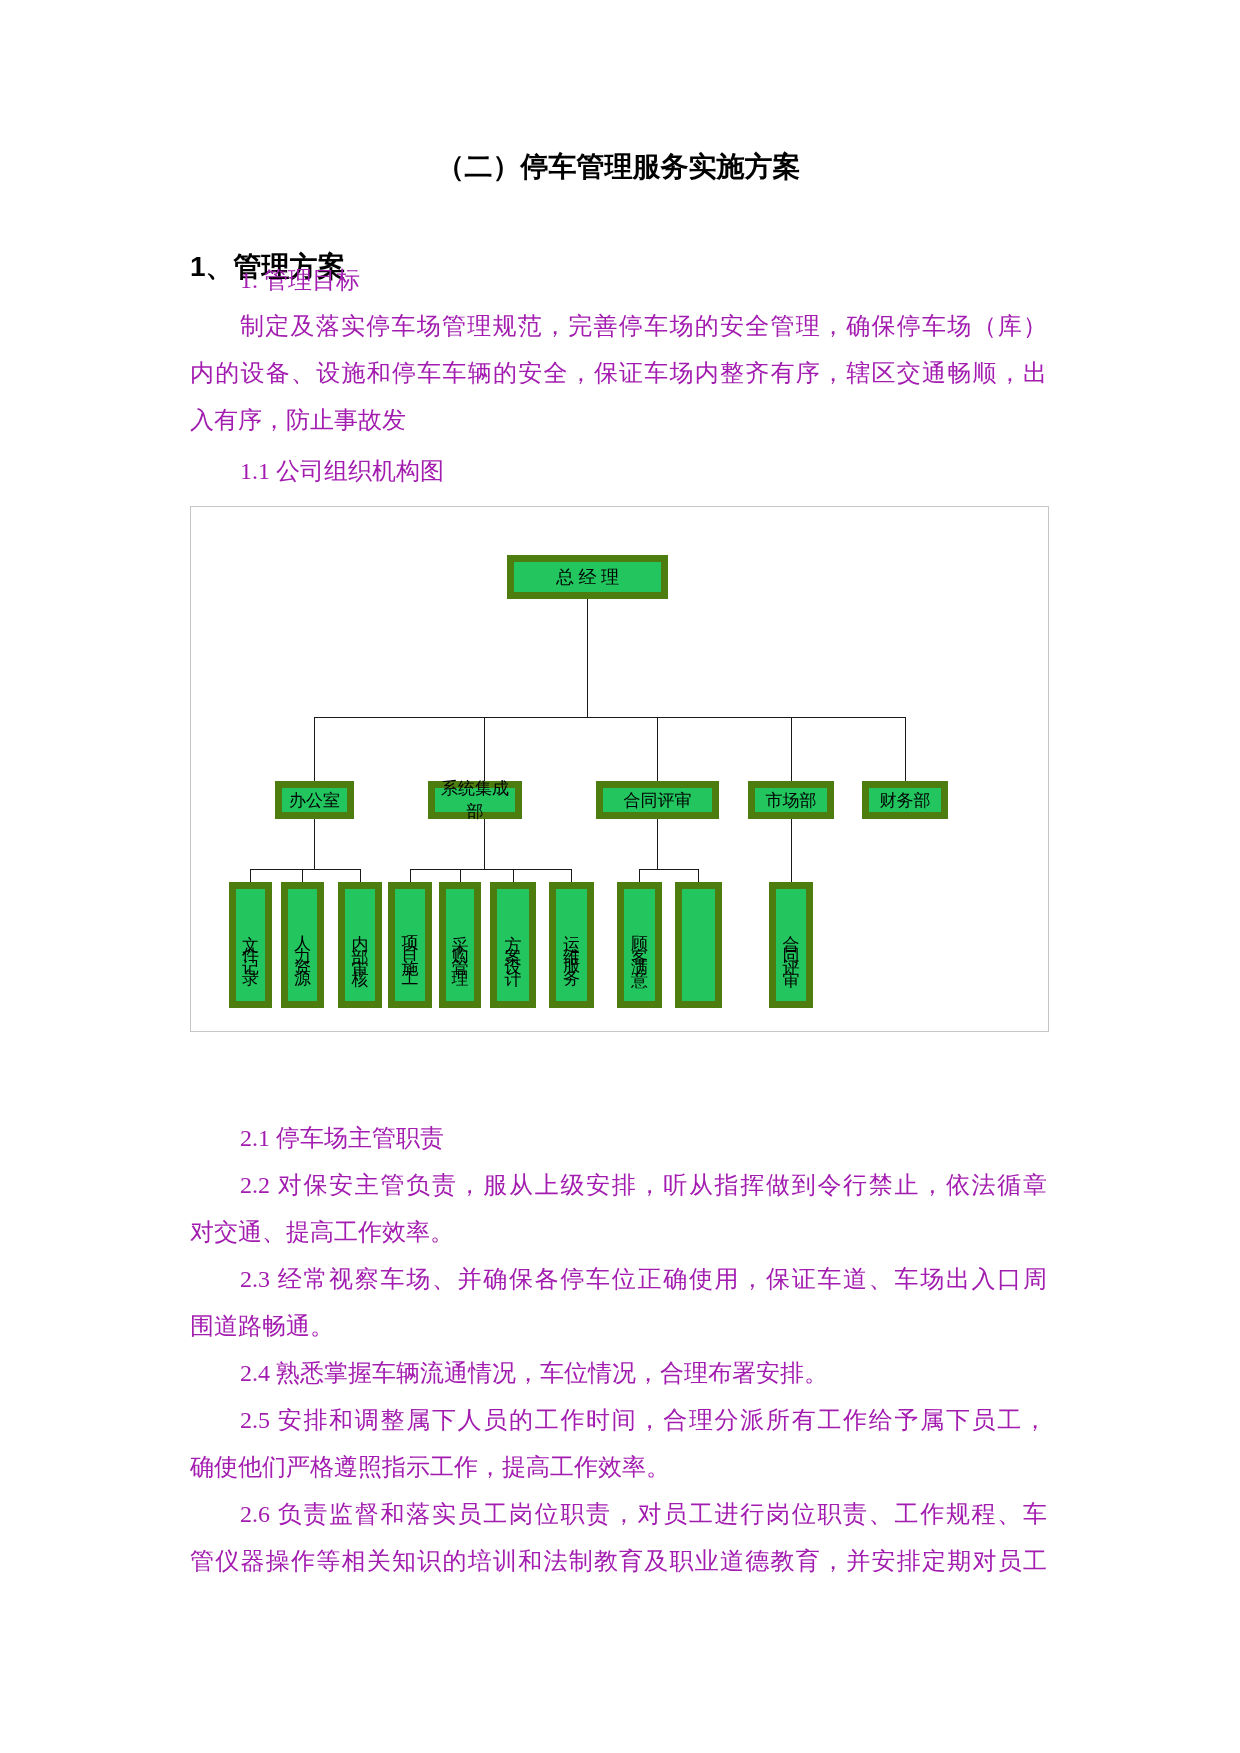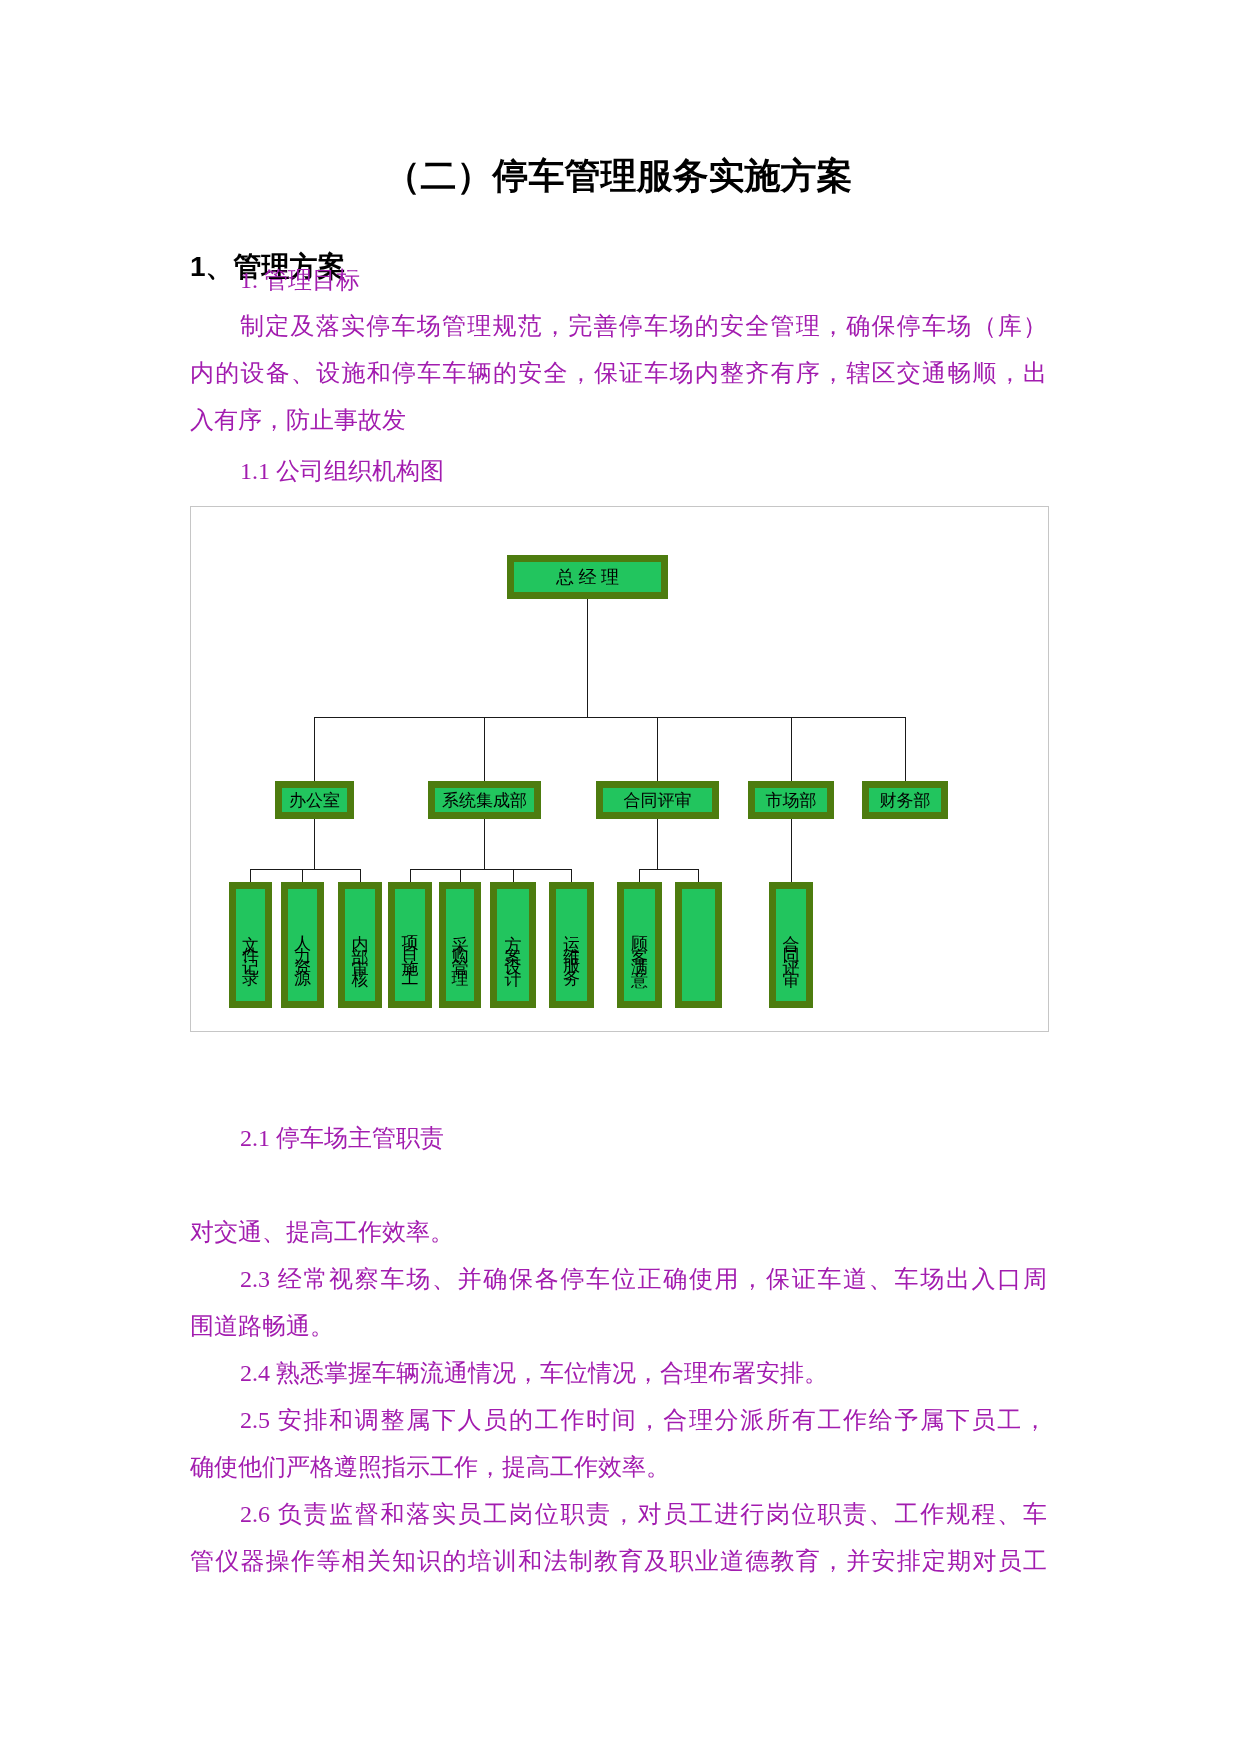--- a/index.html
+++ b/index.html
@@ -2,23 +2,23 @@
 <html><head>
 <meta charset="utf-8">
 <style>
   html,body { margin:0; padding:0; background:#ffffff; }
   .page {
     position:relative; width:1240px; height:1753px; background:#ffffff;
     font-family:"Liberation Serif","DejaVu Serif",serif; color:#111;
     overflow:hidden;
   }
   .doc-title {
-    position:absolute; left:190px; width:857px; top:156px;
+    position:absolute; left:190px; width:857px; top:147px;
     text-align:center; font-family:"Liberation Sans","DejaVu Sans",sans-serif;
-    font-weight:bold; font-size:36px; line-height:40px; color:#000;
+    font-weight:bold; font-size:28px; line-height:40px; color:#000;
     white-space:nowrap;
   }
   .h1 {
     position:absolute; left:190px; top:202px;
     font-family:"Liberation Sans","DejaVu Sans",sans-serif;
     font-weight:bold; font-size:28px; line-height:38px; color:#000;
     white-space:nowrap;
     margin-top:46px;
   }
   .line {
@@ -93,39 +93,40 @@
       <line x1="448.5" y1="362" x2="507.5" y2="362"></line>
       <line x1="448.5" y1="362" x2="448.5" y2="375"></line>
       <line x1="507.5" y1="362" x2="507.5" y2="375"></line>
 
       <line x1="600" y1="312" x2="600" y2="375"></line>
     </svg>
 
     <div class="obox root-box" style="left:316px; top:48px; width:161px; height:44px;">总 经 理</div>
 
     <div class="obox" style="left:84px;  top:274px; width:79px;  height:38px;">办公室</div>
-    <div class="obox" style="left:237px; top:274px; width:113px; height:38px;">系统集成部</div>
+    <div class="obox" style="left:237px; top:274px; width:94px; height:38px;">系统集成部</div>
     <div class="obox" style="left:405px; top:274px; width:123px; height:38px;">合同评审</div>
     <div class="obox" style="left:557px; top:274px; width:86px;  height:38px;">市场部</div>
     <div class="obox" style="left:671px; top:274px; width:86px;  height:38px;">财务部</div>
 
     <div class="obox vbox" style="left:38px;  top:375px; width:43px; height:126px;">文件记录</div>
     <div class="obox vbox" style="left:90px;  top:375px; width:43px; height:126px;">人力资源</div>
     <div class="obox vbox" style="left:147px; top:375px; width:44px; height:126px;">内部审核</div>
     <div class="obox vbox" style="left:197px; top:375px; width:44px; height:126px;">项目施工</div>
     <div class="obox vbox" style="left:248px; top:375px; width:42px; height:126px;">采购管理</div>
     <div class="obox vbox" style="left:299px; top:375px; width:46px; height:126px;">方案设计</div>
     <div class="obox vbox" style="left:358px; top:375px; width:45px; height:126px;">运维服务</div>
     <div class="obox vbox" style="left:426px; top:375px; width:45px; height:126px;">顾客满意</div>
     <div class="obox vbox" style="left:484px; top:375px; width:47px; height:126px;"></div>
     <div class="obox vbox" style="left:578px; top:375px; width:44px; height:126px;">合同评审</div>
   </div>
 
   <div class="line indent" style="top:1115px">2.1 停车场主管职责</div>
 
+  <div class="line jl indent" style="top:1162px">2.2 对保安主管负责，服从上级安排，听从指挥做到令行禁止，依法循章</div>
   <div class="line" style="top:1209px">对交通、提高工作效率。</div>
 
   <div class="line jl indent" style="top:1256px">2.3 经常视察车场、并确保各停车位正确使用，保证车道、车场出入口周</div>
   <div class="line" style="top:1303px">围道路畅通。</div>
 
   <div class="line indent" style="top:1350px">2.4 熟悉掌握车辆流通情况，车位情况，合理布署安排。</div>
 
   <div class="line jl indent" style="top:1397px">2.5 安排和调整属下人员的工作时间，合理分派所有工作给予属下员工，</div>
   <div class="line" style="top:1444px">确使他们严格遵照指示工作，提高工作效率。</div>
 

